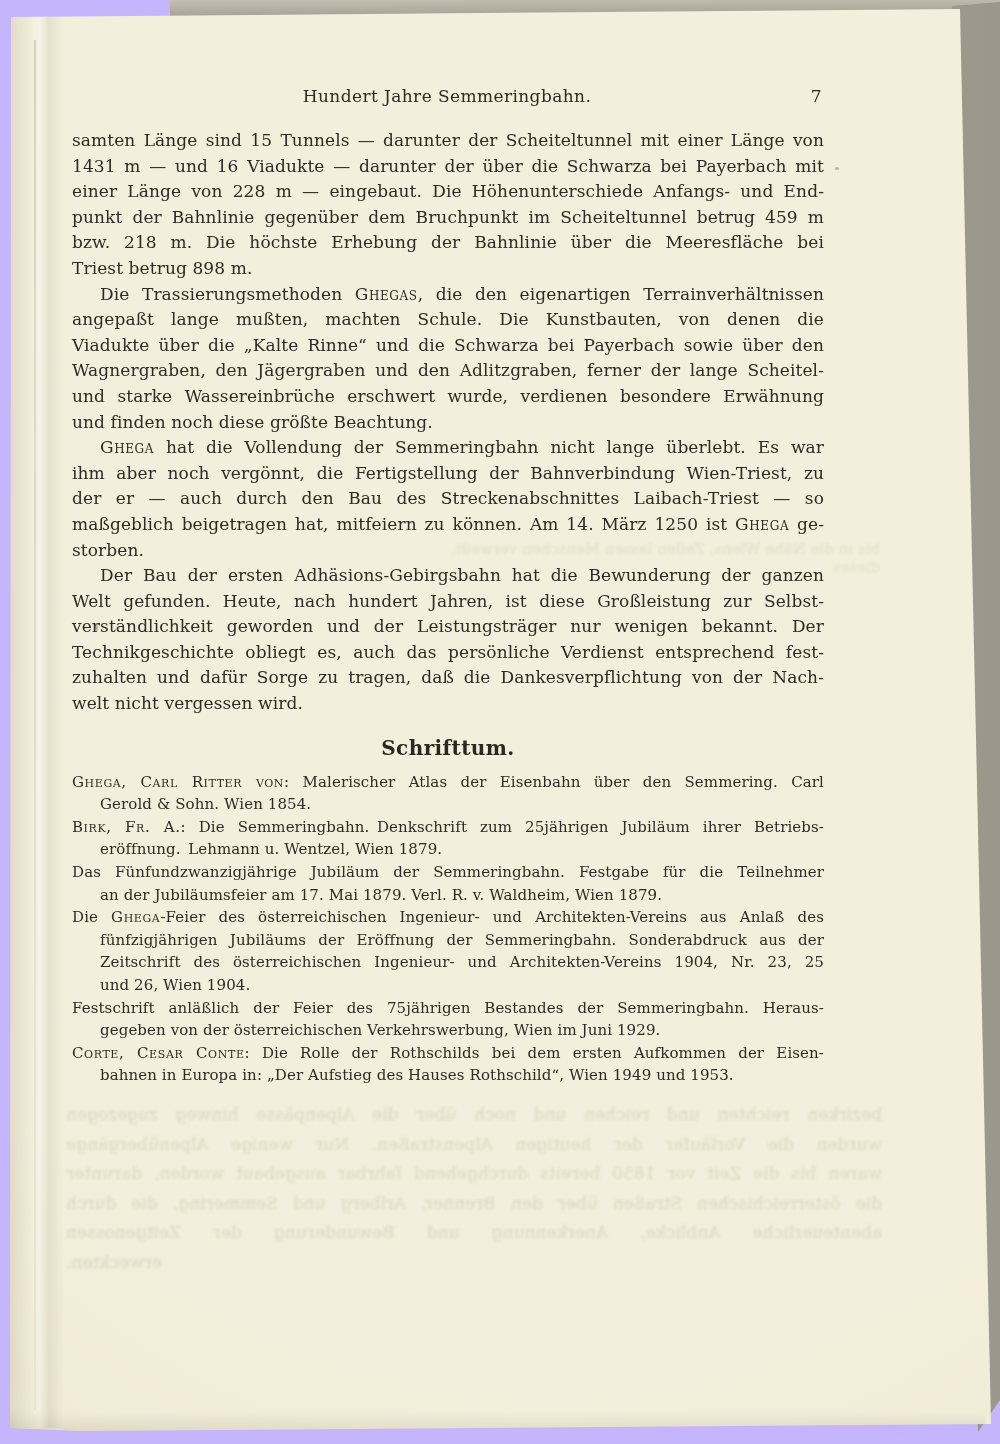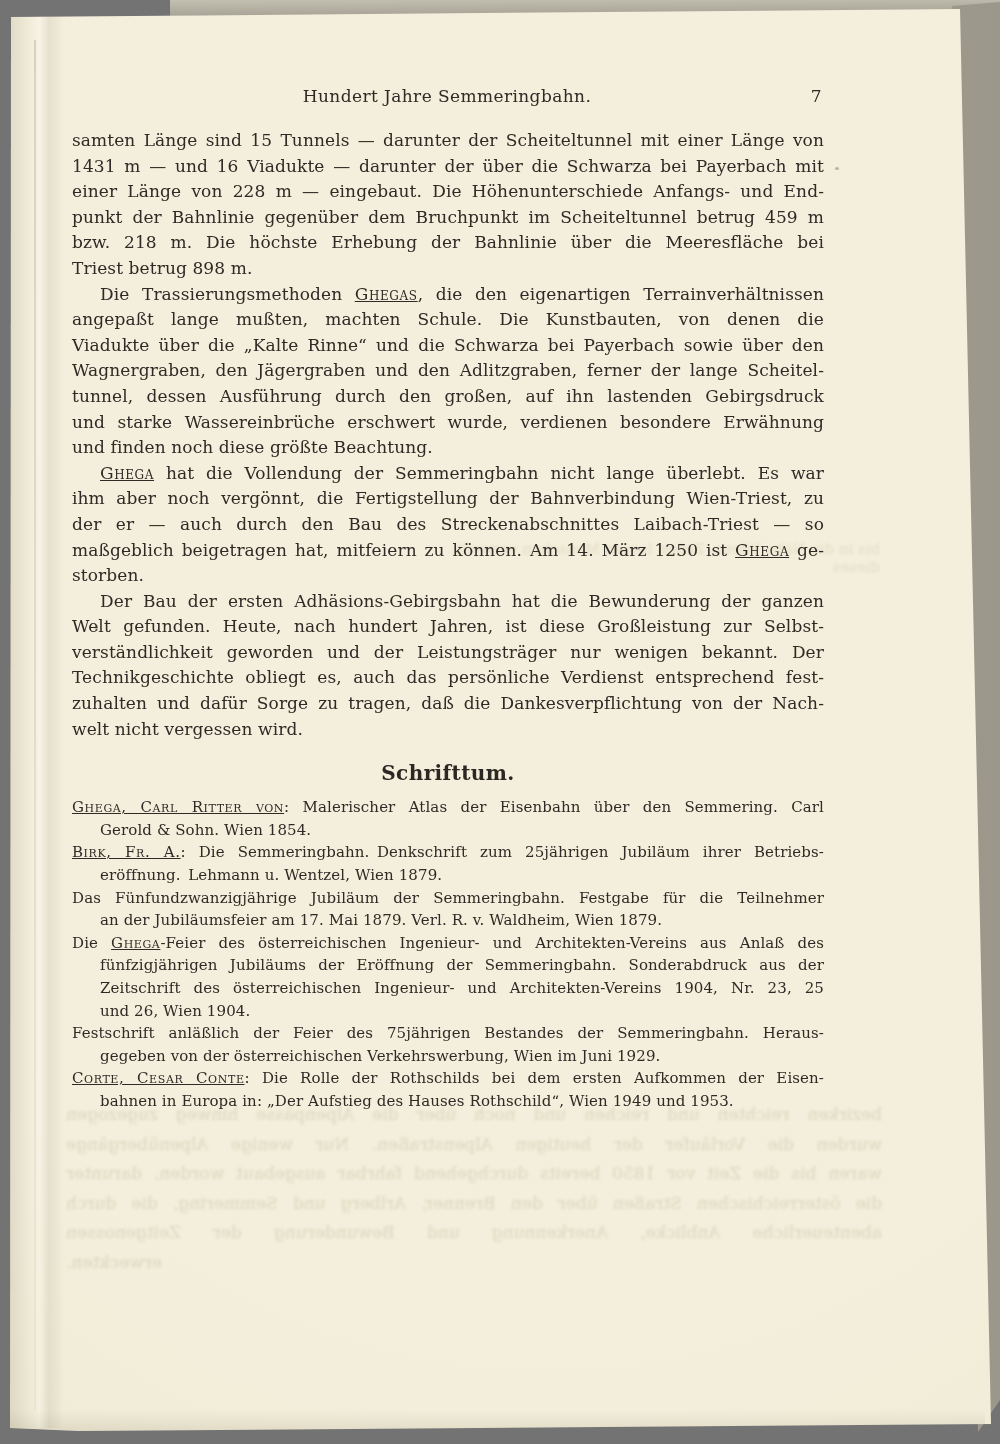--- a/index.html
+++ b/index.html
@@ -1,18 +1,18 @@
 <!DOCTYPE html>
 <html><head>
 <meta charset="utf-8">
 <style>
   html,body{margin:0;padding:0;background:#111;}
   .scene{
     position:relative;width:1000px;height:1444px;overflow:hidden;
-    background:#737373;
+    background:#c4b5fd;
     font-family:"DejaVu Serif","Liberation Serif",serif;
   }
   
   .edge-top{
     position:absolute;left:170px;top:0;width:830px;height:16px;
     background:linear-gradient(180deg,#c3c0b2,#a8a598);
     transform:rotate(-0.25deg);transform-origin:left top;
   }
   .edge-right{
     position:absolute;inset:0;
@@ -40,21 +40,21 @@
   }
   
   .content{position:absolute;left:72px;top:86px;width:752px;color:#2e2a25;}
   .pagehead{display:flex;align-items:baseline;font-size:17px;letter-spacing:0.4px;}
   .pagehead .spacer{flex:1;}
   .pagehead .pnum{flex:1;text-align:right;padding-right:2px;}
   .paras{margin-top:22px;font-size:17px;line-height:25.6px;letter-spacing:0.1px;}
   .line{text-align:justify;text-align-last:justify;white-space:normal;}
   .line.last{text-align-last:left;}
   .line.indent{text-indent:28px;}
-  .sc{font-variant:small-caps;letter-spacing:0.6px;text-decoration:underline;}
+  .sc{font-variant:small-caps;letter-spacing:0.6px;}
   .schrifttum{
     margin:19px 0 11px 0;text-align:center;font-size:20px;font-weight:bold;
     letter-spacing:0.4px;color:#2b2722;
   }
   .biblio{font-size:15px;line-height:22.6px;letter-spacing:0.1px;}
   .biblio .line.cont{padding-left:28px;}
   
   .bleed{
     position:absolute;left:66px;top:1100px;width:816px;
     transform:scaleX(-1);
@@ -96,21 +96,20 @@
           <div class="line"><span>samten Länge sind 15 Tunnels — darunter der Scheiteltunnel mit einer Länge von</span></div>
           <div class="line"><span>1431 m — und 16 Viadukte — darunter der über die Schwarza bei Payerbach mit</span></div>
           <div class="line"><span>einer Länge von 228 m — eingebaut. Die Höhenunterschiede Anfangs- und End-</span></div>
           <div class="line"><span>punkt der Bahnlinie gegenüber dem Bruchpunkt im Scheiteltunnel betrug 459 m</span></div>
           <div class="line"><span>bzw. 218 m. Die höchste Erhebung der Bahnlinie über die Meeresfläche bei</span></div>
           <div class="line last"><span>Triest betrug 898 m.</span></div>
           <div class="line indent"><span>Die Trassierungsmethoden </span><span class="sc">Ghegas</span><span>, die den eigenartigen Terrainverhältnissen</span></div>
           <div class="line"><span>angepaßt lange mußten, machten Schule. Die Kunstbauten, von denen die</span></div>
           <div class="line"><span>Viadukte über die „Kalte Rinne“ und die Schwarza bei Payerbach sowie über den</span></div>
           <div class="line"><span>Wagnergraben, den Jägergraben und den Adlitzgraben, ferner der lange Scheitel-</span></div>
-          <div class="line"><span>tunnel, dessen Ausführung durch den großen, auf ihn lastenden Gebirgsdruck</span></div>
           <div class="line"><span>und starke Wassereinbrüche erschwert wurde, verdienen besondere Erwähnung</span></div>
           <div class="line last"><span>und finden noch diese größte Beachtung.</span></div>
           <div class="line indent"><span class="sc">Ghega</span><span> hat die Vollendung der Semmeringbahn nicht lange überlebt. Es war</span></div>
           <div class="line"><span>ihm aber noch vergönnt, die Fertigstellung der Bahnverbindung Wien-Triest, zu</span></div>
           <div class="line"><span>der er — auch durch den Bau des Streckenabschnittes Laibach-Triest — so</span></div>
           <div class="line"><span>maßgeblich beigetragen hat, mitfeiern zu können. Am 14. März 1250 ist </span><span class="sc">Ghega</span><span> ge-</span></div>
           <div class="line last"><span>storben.</span></div>
           <div class="line indent"><span>Der Bau der ersten Adhäsions-Gebirgsbahn hat die Bewunderung der ganzen</span></div>
           <div class="line"><span>Welt gefunden. Heute, nach hundert Jahren, ist diese Großleistung zur Selbst-</span></div>
           <div class="line"><span>verständlichkeit geworden und der Leistungsträger nur wenigen bekannt. Der</span></div>

